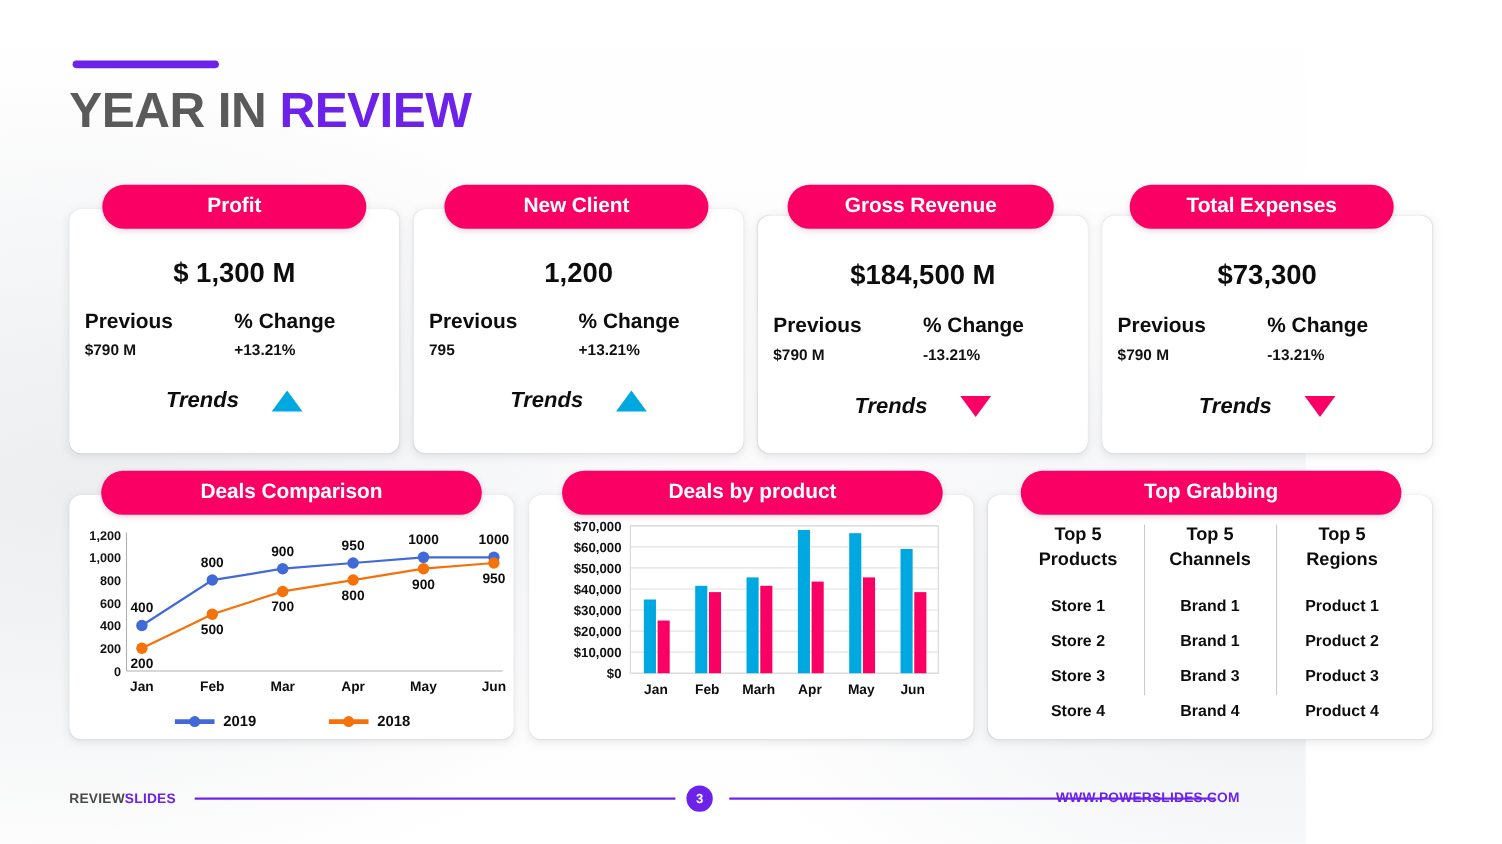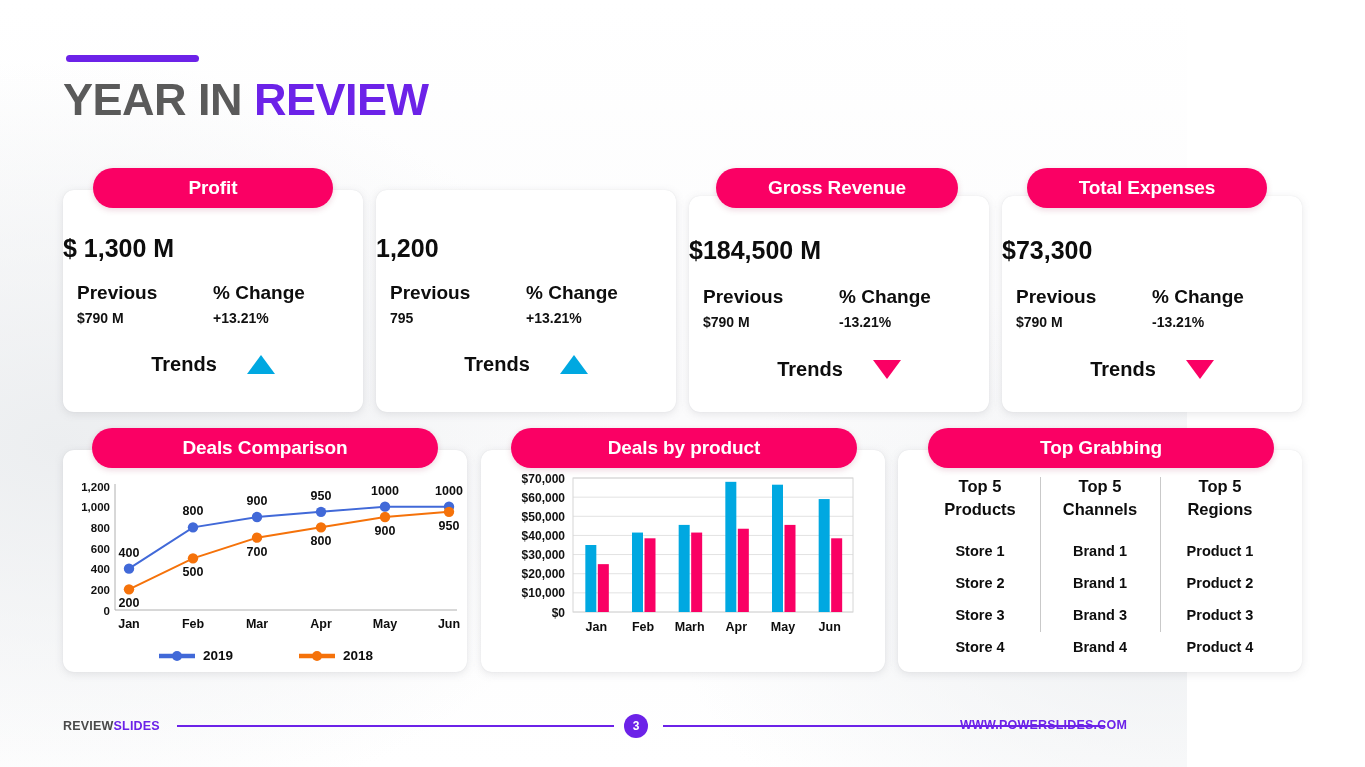--- a/index.html
+++ b/index.html
@@ -42,36 +42,36 @@
     background: #FA0064; color: #ffffff;
     display: flex; align-items: center; justify-content: center;
     font-size: 19px; font-weight: bold; letter-spacing: -0.1px;
     box-shadow: 0 2px 6px rgba(150,0,60,0.17);
   }
 
   
   .kpi-card { top: 190px; height: 222px; }
   .kpi-pill { top: 168px; }
   .kpi-value {
-    position: absolute; left: 0; right: 0; top: 44px; 
+    position: absolute; left: 0; right: 0; top: 44px; text-align: center;
     font-size: 25px; font-weight: bold; color: #0d0d0d;
   }
   .kpi-cols {
     position: absolute; left: 14px; right: 14px; top: 92px;
     display: flex;
   }
   .kpi-col { flex: 1; text-align: left; }
   .kpi-col .head { font-size: 19px; font-weight: bold; color: #0d0d0d; }
   .kpi-col .sub  { font-size: 14px; font-weight: bold; color: #111111; margin-top: 6px; }
   .kpi-trend {
     position: absolute; left: 0; right: 0; top: 163px;
     display: flex; align-items: center; justify-content: center; gap: 30px;
   }
   .kpi-trend .tlabel {
-    font-size: 20px; font-weight: bold; color: #0d0d0d;
+    font-size: 20px; font-weight: bold; font-style: italic; color: #0d0d0d;
   }
   .tri { width: 0; height: 0; }
   .tri.up   { border-left: 14px solid transparent; border-right: 14px solid transparent;
               border-bottom: 19px solid #00A8E1; }
   .tri.down { border-left: 14px solid transparent; border-right: 14px solid transparent;
               border-top: 19px solid #FA0064; }
 
   
   .bot-card { top: 450px; height: 222px; }
   .bot-pill { top: 428px; }
@@ -176,20 +176,21 @@
       <div class="kpi-col">
         <div class="head">% Change</div>
         <div class="sub">+13.21%</div>
       </div>
     </div>
     <div class="kpi-trend">
       <span class="tlabel">Trends</span>
       <span class="tri up"></span>
     </div>
   </div>
+  <div class="pill kpi-pill" style="left:404px; width:240px;">New Client</div>
 
   <div class="card kpi-card" style="left:689px; width:300px; top:196px; height:216px;">
     <div class="kpi-value" style="top:40px;">$184,500 M</div>
     <div class="kpi-cols" style="top:90px;">
       <div class="kpi-col">
         <div class="head">Previous</div>
         <div class="sub">$790 M</div>
       </div>
       <div class="kpi-col">
         <div class="head">% Change</div>

